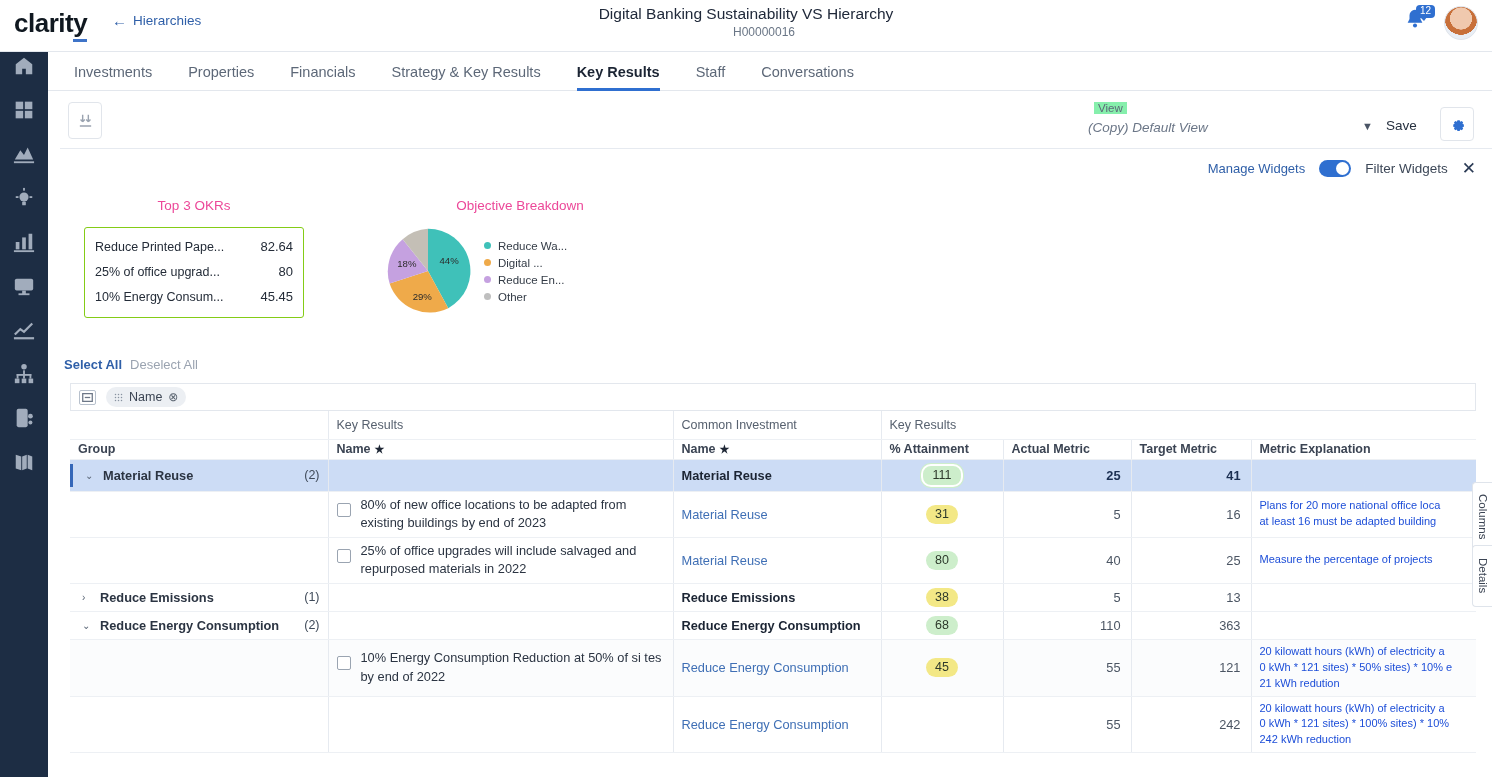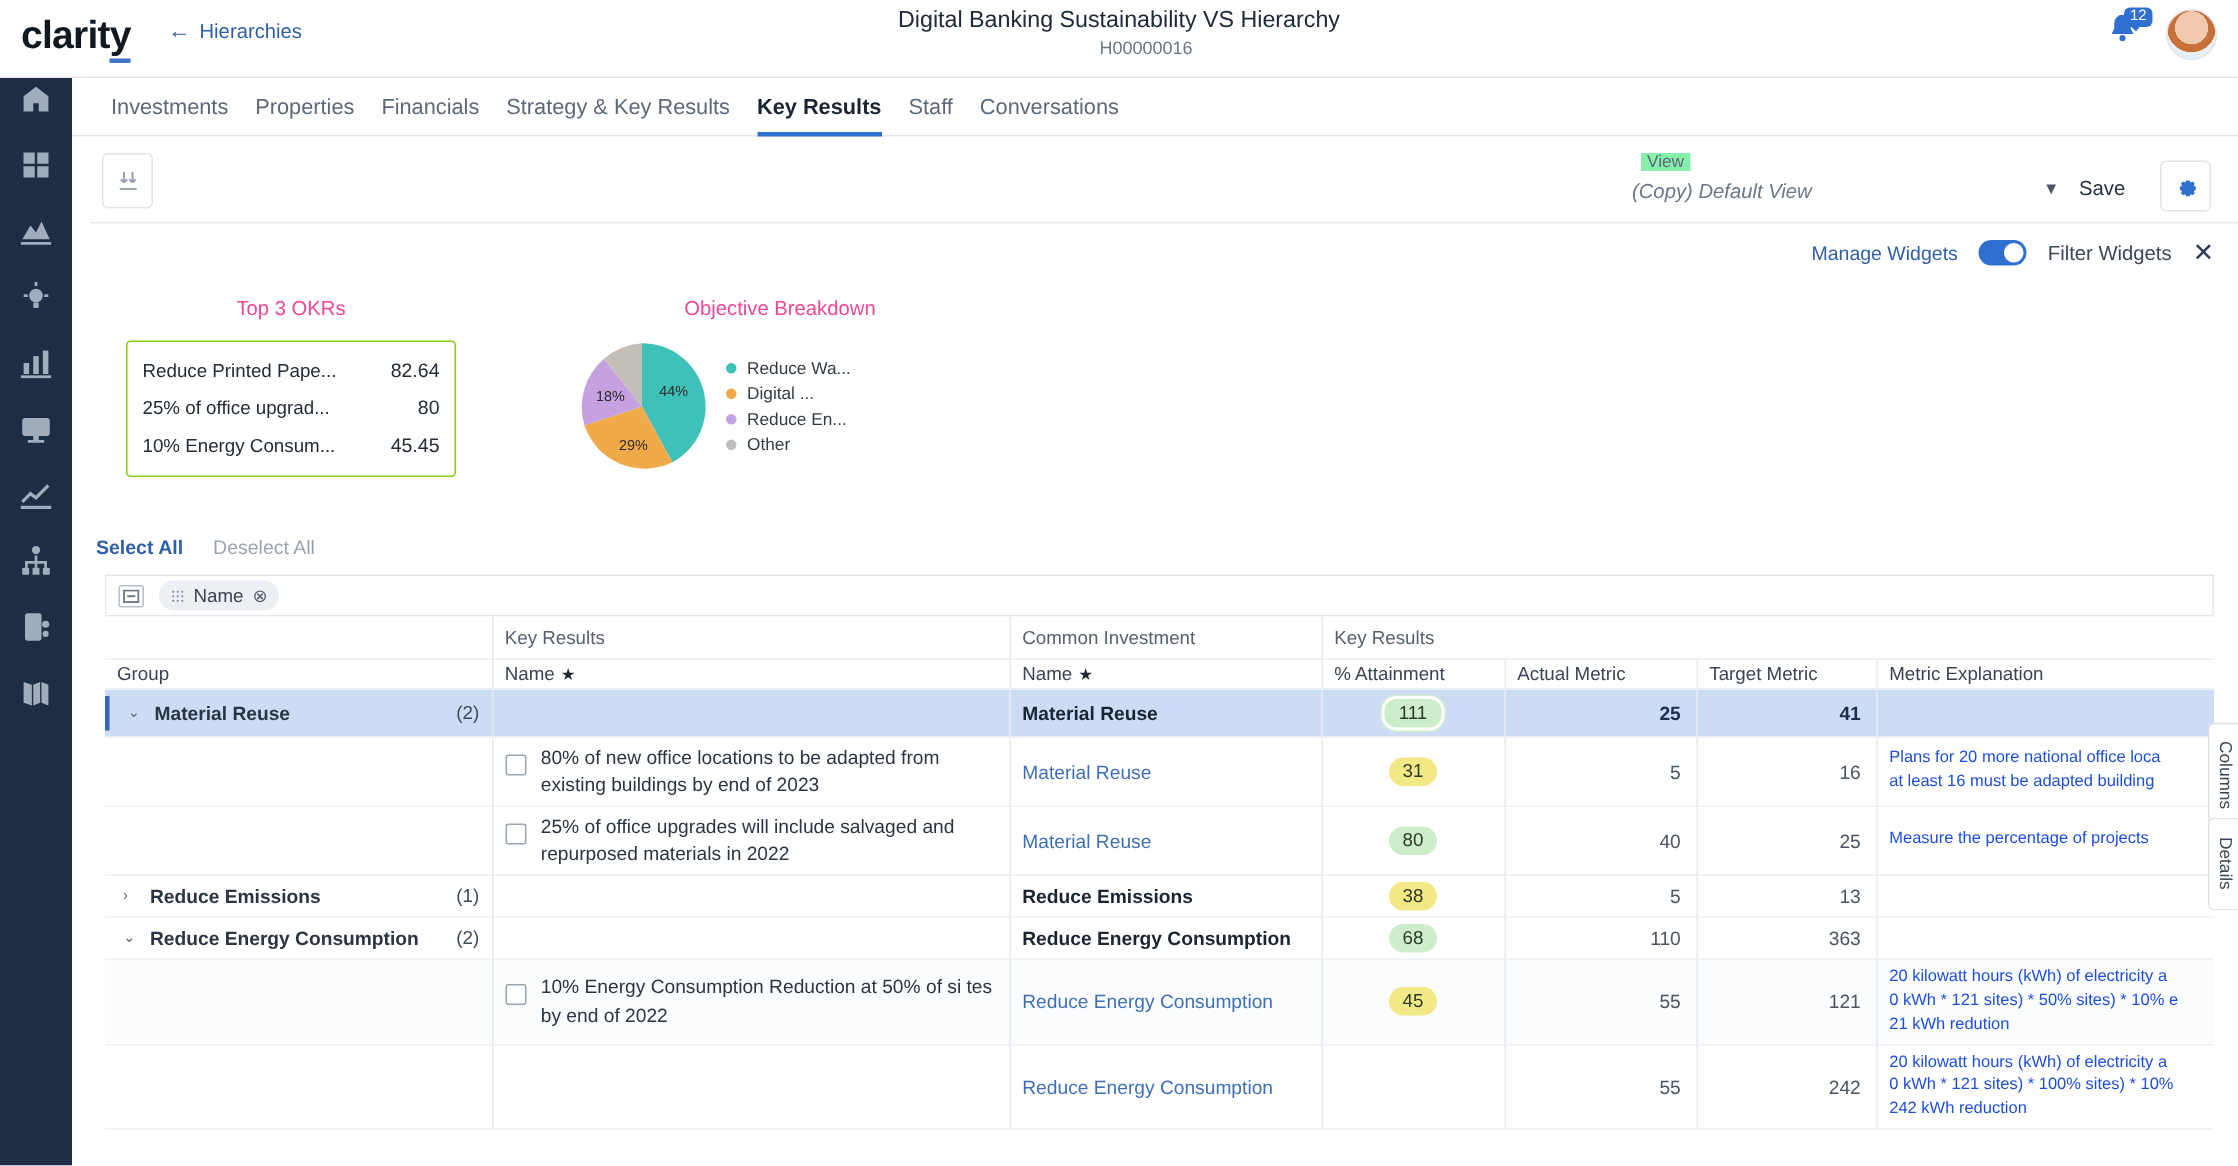--- a/index.html
+++ b/index.html
@@ -56,21 +56,21 @@
   .avatar {
     position: absolute; right: 14px; top: 6px; width: 34px; height: 34px; border-radius: 50%;
     background: radial-gradient(circle at 50% 36%, #f0c9ae 0 42%, #c8703a 43% 62%, #e9eef5 63%);
     border: 1px solid #dfe4eb; overflow:hidden; cursor:pointer;
   }
 
   
   .tabs {
     position: absolute; left: 48px; top: 52px; width: 1444px; height: 39px;
     background: #fff; border-bottom: 1px solid #e3e7ed;
-    display: flex; align-items: center; padding-left: 26px; gap: 18px; z-index: 25;
+    display: flex; align-items: center; padding-left: 26px; gap: 36px; z-index: 25;
   }
   .tab {
     font-size: 14.5px; color: #5d6878; height: 39px; line-height: 41px; cursor: pointer;
     border-bottom: 3px solid transparent;
   }
   .tab.active { color: #1b2433; font-weight: bold; border-bottom-color: #2f6fd0; }
 
   
   .toolbar {
     position: absolute; left: 60px; top: 97px; width: 1432px; height: 52px;
@@ -147,21 +147,21 @@
   .okr-name span { position: relative; z-index: 1; }
   .okr-val { font-size: 13px; color: #242c38; margin-left: 6px; }
 
   .pie-widget { position: absolute; left: 320px; top: 8px; width: 280px; }
   .pie-body { display: flex; align-items: center; margin-top: 10px; }
   .pie-legend { margin-left: 8px; }
   .leg-row { display: flex; align-items: center; gap: 7px; font-size: 11.5px; color: #333b46; height: 17px; }
   .leg-dot { width: 7px; height: 7px; border-radius: 50%; display: inline-block; }
 
   
-  .select-bar { position: absolute; left: 64px; top: 357px; display: flex; gap: 20px; align-items: center; }
+  .select-bar { position: absolute; left: 64px; top: 357px; display: flex; gap: 8px; align-items: center; }
   .sel-all { font-size: 13px; color: #2f5fa8; font-weight: bold; cursor: pointer; }
   .desel-all { font-size: 13px; color: #9aa3b0; cursor: pointer; }
 
   .chipbar {
     position: absolute; left: 70px; top: 383px; width: 1406px; height: 28px;
     border: 1px solid #e3e7ed; background: #fff; display: flex; align-items: center;
     padding-left: 8px; gap: 10px;
   }
   .chip-tog { width: 17px; height: 15px; border: 1px solid #b7c0cc; border-radius: 2px; display:flex;align-items:center;justify-content:center; cursor:pointer;}
   .chip {
@@ -171,21 +171,21 @@
   .chip-x { font-size: 12px; color: #59636f; }
 
   .grid-wrap { position: absolute; left: 70px; top: 411px; width: 1406px; height: 366px; overflow: hidden; }
   table.grid { width: 1406px; border-collapse: collapse; table-layout: fixed; }
   table.grid th, table.grid td { border-right: 1px solid #e6eaf0; border-bottom: 1px solid #edf0f4; }
   .hdr-top th {
     height: 28px; font-size: 12.5px; color: #57616f; font-weight: normal; text-align: left;
     padding-left: 8px; background: #fff; border-bottom: 1px solid #e6eaf0;
   }
   .hdr-sub th {
-    height: 20px; font-size: 12.5px; color: #3b4453; font-weight: normal; text-align: left;
+    height: 20px; font-size: 12.5px; color: #3b4453; font-weight: bold; text-align: left;
     padding-left: 8px; background: #fff; border-bottom: 2px solid #cfd8e4;
   }
   .star { color: #1e2735; font-size: 11px; margin-left: 4px; }
 
   td { font-size: 12.8px; vertical-align: middle; padding: 4px 8px; color: #2b3442; }
   td.num { text-align: right; padding-right: 10px; color: #4b5563; }
   tr.grouprow td { background: #fff; }
   tr.grouprow.sel td { background: #ccdcf5; }
   tr.grouprow td.inv { font-weight: bold; color: #1b2433; }
   tr.grouprow.sel td.num { color: #1b2f52; font-weight: bold; }

